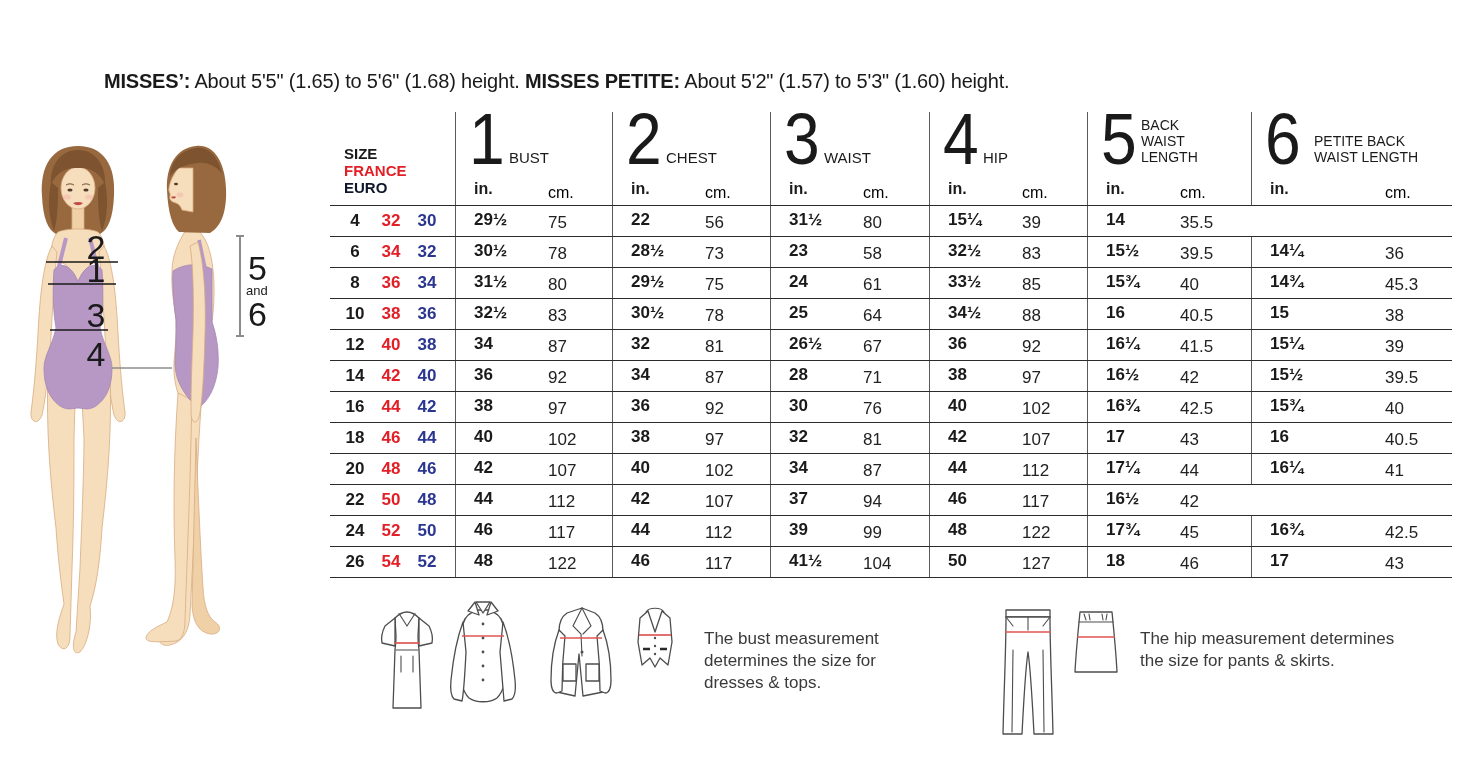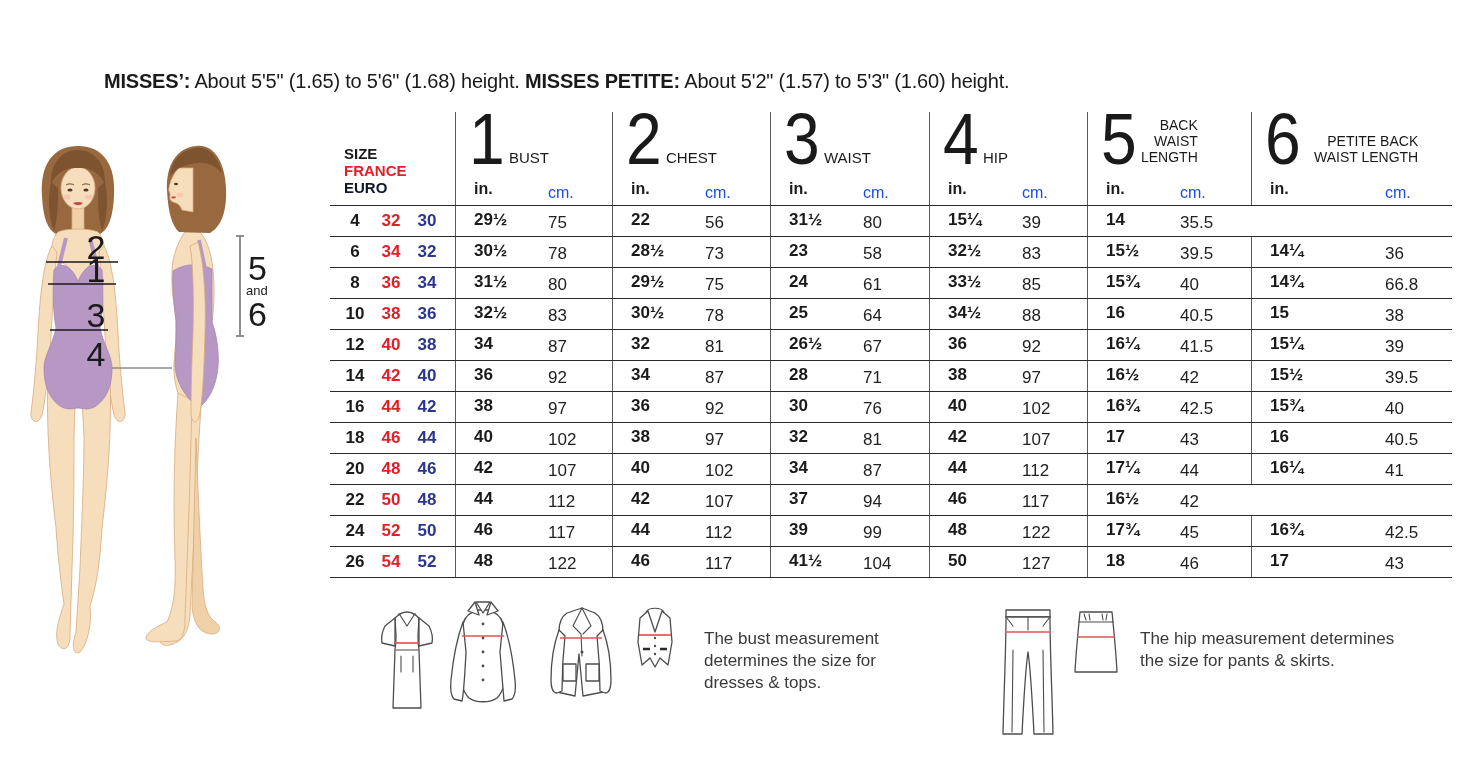--- a/index.html
+++ b/index.html
@@ -13,25 +13,25 @@
   
   .figure-wrap{position:absolute;left:0;top:138px;width:320px;height:525px;}
   .figure-wrap svg{font-family:"Liberation Sans","DejaVu Sans",sans-serif;}
   
   .size-table{position:absolute;left:330px;top:112px;width:1122px;}
   .grid-row{display:grid;grid-template-columns:125px 157px 158px 159px 158px 164px 201px;}
   .thead{height:93px;}
   .thead .hcell{position:relative;height:93px;box-sizing:border-box;}
   .hcell.meas{border-left:1.5px solid #5a5a5a;}
   .bignum{position:absolute;left:13px;top:-2px;font-size:73px;line-height:58px;letter-spacing:-3px;font-weight:400;transform:scaleX(.88);transform-origin:left top;}
-  .collabel{position:absolute;left:53px;top:37px;font-size:15px;letter-spacing:0;text-align:right;}
+  .collabel{position:absolute;left:53px;top:37px;font-size:15px;letter-spacing:0;}
   .collabel.three{top:5px;font-size:14px;line-height:16px;white-space:pre-line;}
   .collabel.two{left:62px;top:21px;font-size:14px;line-height:16px;white-space:pre-line;}
   .unit-in{position:absolute;left:18px;bottom:7px;font-weight:bold;font-size:16px;text-align:right;}
-  .unit-cm{position:absolute;left:92px;bottom:3px;font-size:16px;color:#1d4ed8;}
+  .unit-cm{position:absolute;left:92px;bottom:3px;font-size:16px;color:#000000;}
   .hcell:nth-child(7) .unit-cm{left:133px;}
   .size-head{position:absolute;left:14px;bottom:9px;font-size:15px;font-weight:bold;line-height:17px;}
   .size-head .fr{color:#e21f26;}
   .size-head .eu{color:#0f172a;}
   
   .trow{height:31px;box-sizing:border-box;border-top:1.5px solid #2b2b2b;}
   .tbody{border-bottom:1.5px solid #2b2b2b;}
   .cell{position:relative;height:100%;box-sizing:border-box;}
   .mcell{border-left:1.5px solid #5a5a5a;}
   .in-val{position:absolute;left:18px;top:50%;transform:translateY(-54%);font-weight:bold;font-size:17px;white-space:nowrap;}
@@ -254,21 +254,21 @@
     <div class="cell mcell">
           <span class="in-val">33½</span>
           <span class="cm-val">85</span>
         </div>
     <div class="cell mcell">
           <span class="in-val">15¾</span>
           <span class="cm-val">40</span>
         </div>
     <div class="cell mcell">
           <span class="in-val">14¾</span>
-          <span class="cm-val">66.8</span>
+          <span class="cm-val">45.3</span>
         </div>
   </div>
 
   <div class="grid-row trow">
     <div class="cell size-cell">
       <span class="s-size">10</span>
       <span class="s-france">38</span>
       <span class="s-euro">36</span>
     </div>
     <div class="cell mcell">

